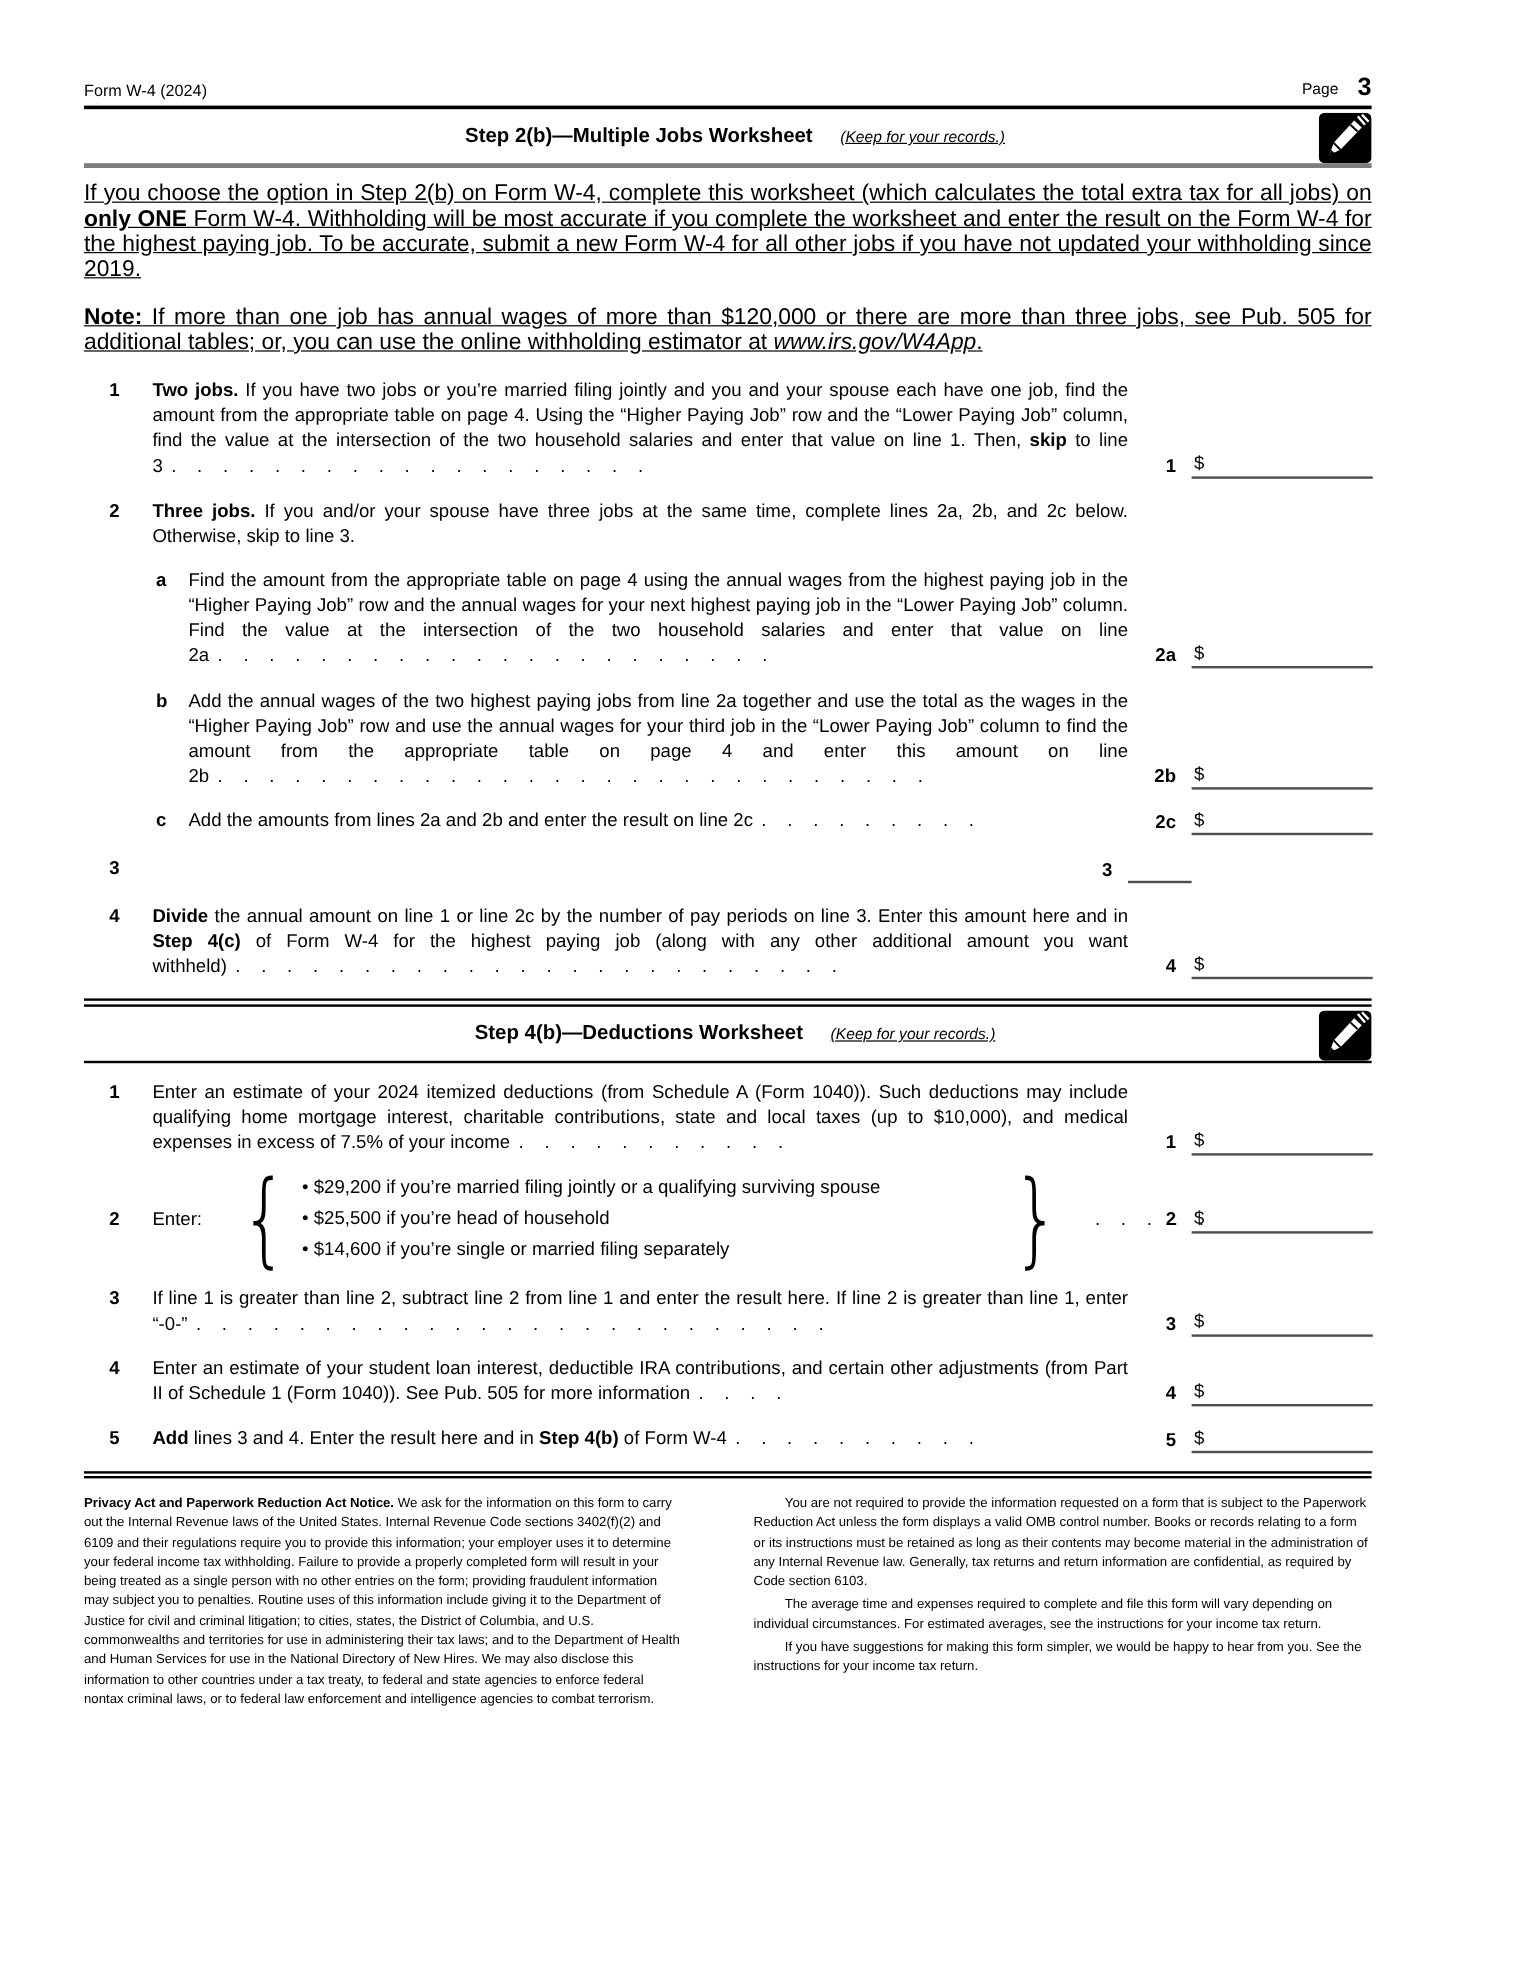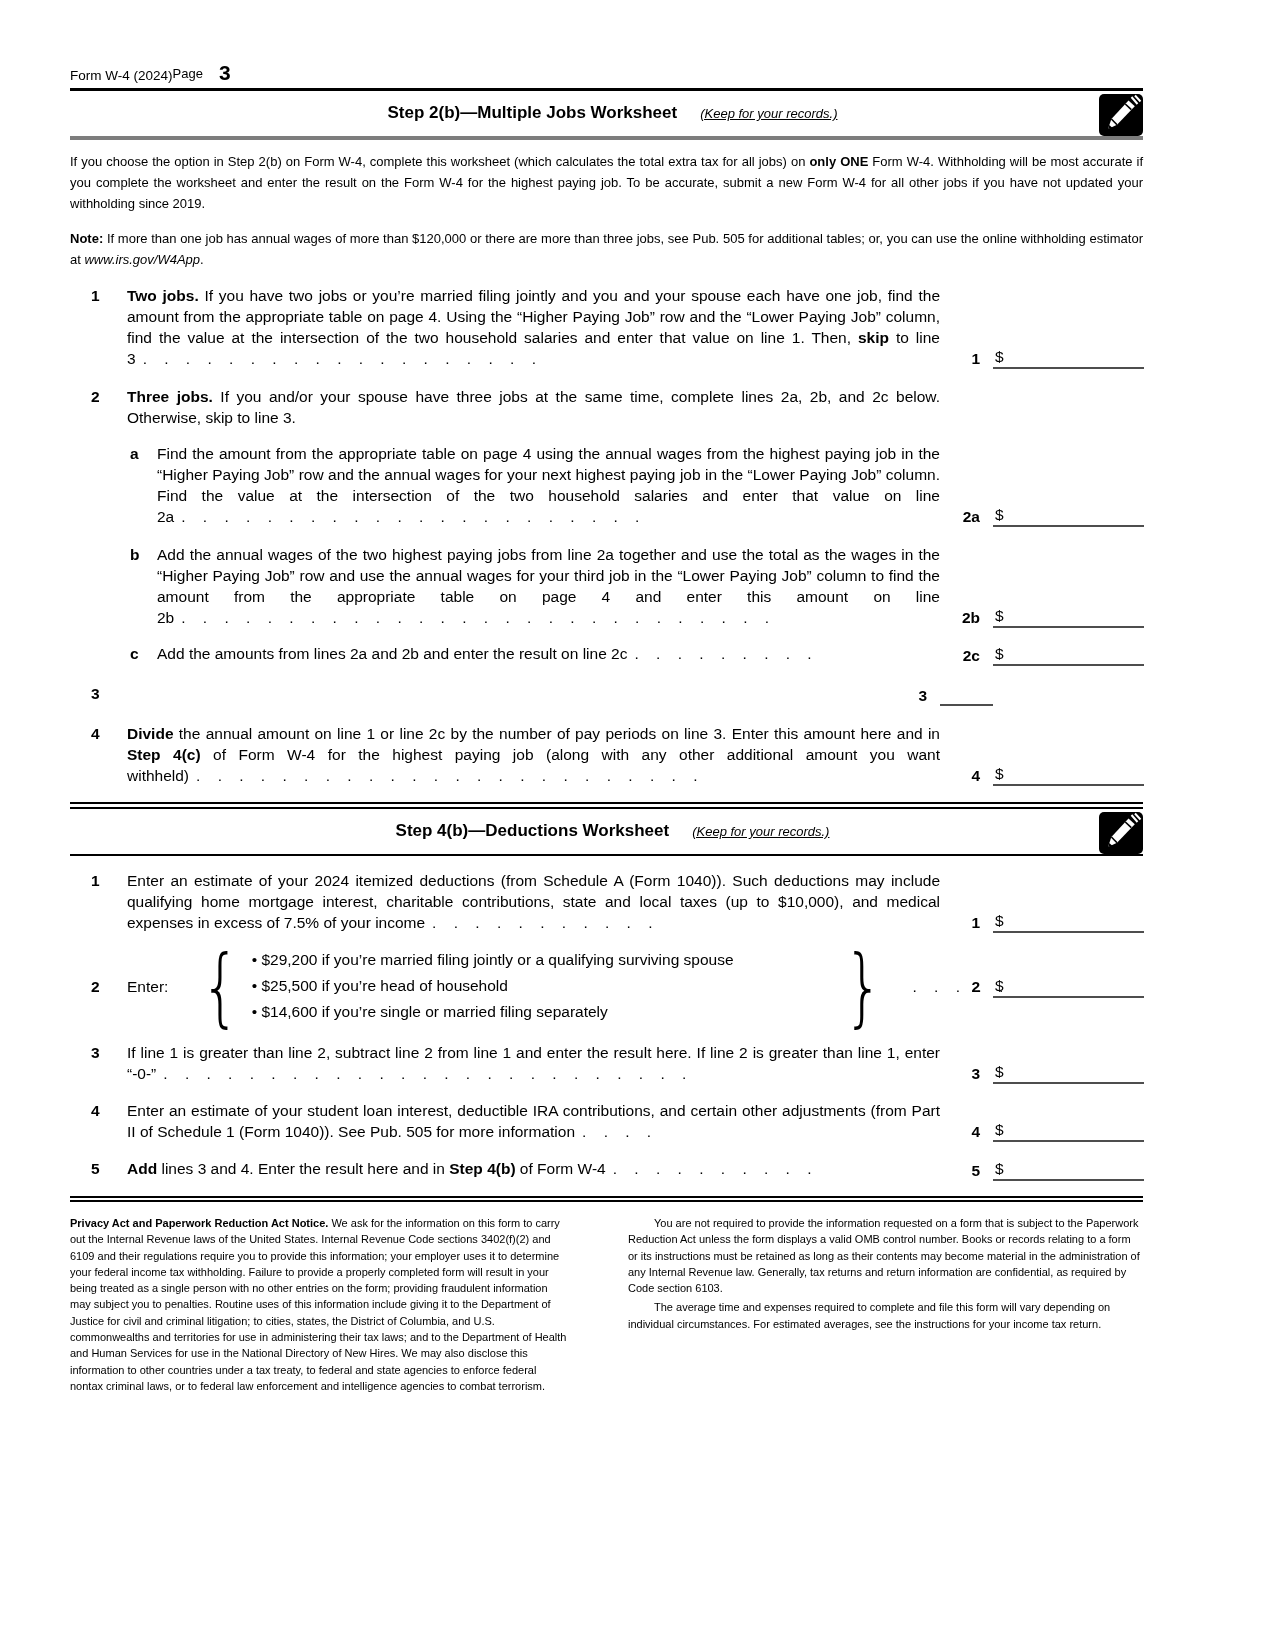--- a/index.html
+++ b/index.html
@@ -3,35 +3,35 @@
 <meta charset="utf-8">
 <style>
   html,body{margin:0;padding:0;background:#e8e8e8;}
   .page{
     width:1275px;height:1650px;box-sizing:border-box;background:#fff;
     padding:62px 132px 0 70px;position:relative;
     font-family:"Liberation Sans",sans-serif;color:#000;
     -webkit-font-smoothing:antialiased;
   }
   
-  .doc-header{display:flex;align-items:flex-end;font-size:13.5px;padding-bottom:5px;}
+  .doc-header{display:flex;justify-content:space-between;align-items:flex-end;font-size:13.5px;padding-bottom:5px;}
   .pg-wrap{display:flex;align-items:flex-end;gap:16px;}
   .pg-word{font-size:13px;padding-bottom:2px;}
   .pg-num{font-size:21px;font-weight:bold;line-height:1;}
   .rule-top{border-top:3px solid #000;}
   
   .band{position:relative;text-align:center;padding:12px 0 13px;}
   .band1{border-bottom:4px solid #7d7d7d;}
   .band2{border-bottom:2.5px solid #000;}
   .double-rule{border-top:2px solid #000;height:3px;border-bottom:2px solid #000;margin-top:16px;}
   .band-title{font-size:17px;font-weight:bold;margin-left:12px;}
   .band-sub{font-size:13px;font-style:italic;margin-left:23px;text-decoration:underline;}
   .pencil{position:absolute;right:0;top:3px;width:44px;height:42px;}
   
-  .para{font-size:13px;line-height:21px;text-align:justify;margin-top:11px;}
+  .para{font-size:19px;line-height:21px;text-align:justify;margin-top:11px;text-decoration:underline;}
   .para.note{margin-top:14px;}
   .b{font-weight:bold;}
   .i{font-style:italic;}
   
   .ws-line{display:grid;grid-template-columns:57px 813px 53px 151px;font-size:15.5px;line-height:21px;margin-top:15px;}
   .ws-num{font-weight:bold;padding-left:21px;}
   .ws-text{text-align:justify;position:relative;}
   .ws-text.sub{padding-left:30px;}
   .sub-letter{position:absolute;left:3px;top:0;font-weight:bold;}
   .dots{word-spacing:13px;padding-left:7px;white-space:nowrap;}
@@ -189,16 +189,17 @@
     <div class="entry-field"><span>$</span></div>
   </div>
 
   <div class="end-rule"></div>
 
   <div class="footer">
     <div class="f-left"><span class="b">Privacy Act and Paperwork Reduction Act Notice.</span><span> We ask for the information on this form to carry out the Internal Revenue laws of the United States. Internal Revenue Code sections 3402(f)(2) and 6109 and their regulations require you to provide this information; your employer uses it to determine your federal income tax withholding. Failure to provide a properly completed form will result in your being treated as a single person with no other entries on the form; providing fraudulent information may subject you to penalties. Routine uses of this information include giving it to the Department of Justice for civil and criminal litigation; to cities, states, the District of Columbia, and U.S. commonwealths and territories for use in administering their tax laws; and to the Department of Health and Human Services for use in the National Directory of New Hires. We may also disclose this information to other countries under a tax treaty, to federal and state agencies to enforce federal nontax criminal laws, or to federal law enforcement and intelligence agencies to combat terrorism.</span></div>
     <div class="f-right">
       <p>You are not required to provide the information requested on a form that is subject to the Paperwork Reduction Act unless the form displays a valid OMB control number. Books or records relating to a form or its instructions must be retained as long as their contents may become material in the administration of any Internal Revenue law. Generally, tax returns and return information are confidential, as required by Code section 6103.</p>
       <p>The average time and expenses required to complete and file this form will vary depending on individual circumstances. For estimated averages, see the instructions for your income tax return.</p>
+      <p>If you have suggestions for making this form simpler, we would be happy to hear from you. See the instructions for your income tax return.</p>
     </div>
   </div>
 
 </div>
 
 </body></html>

